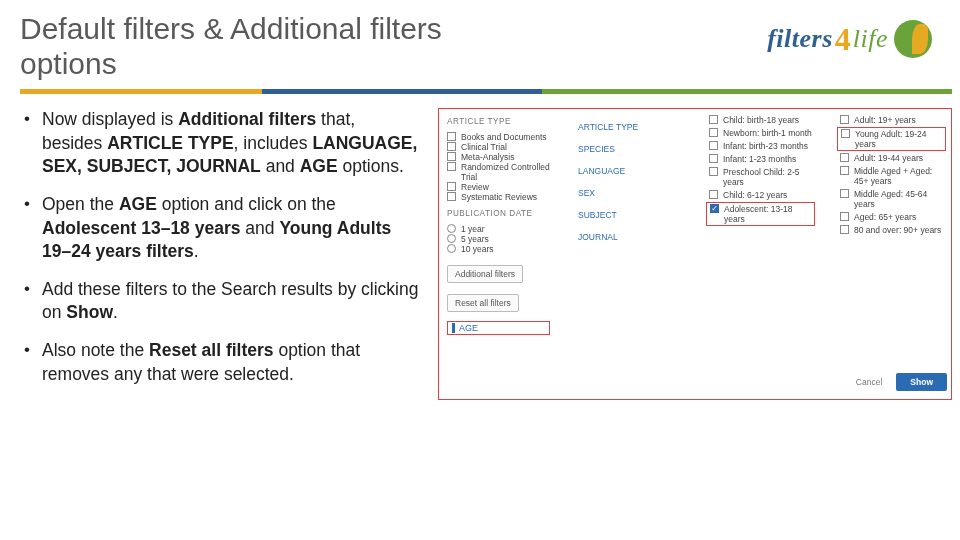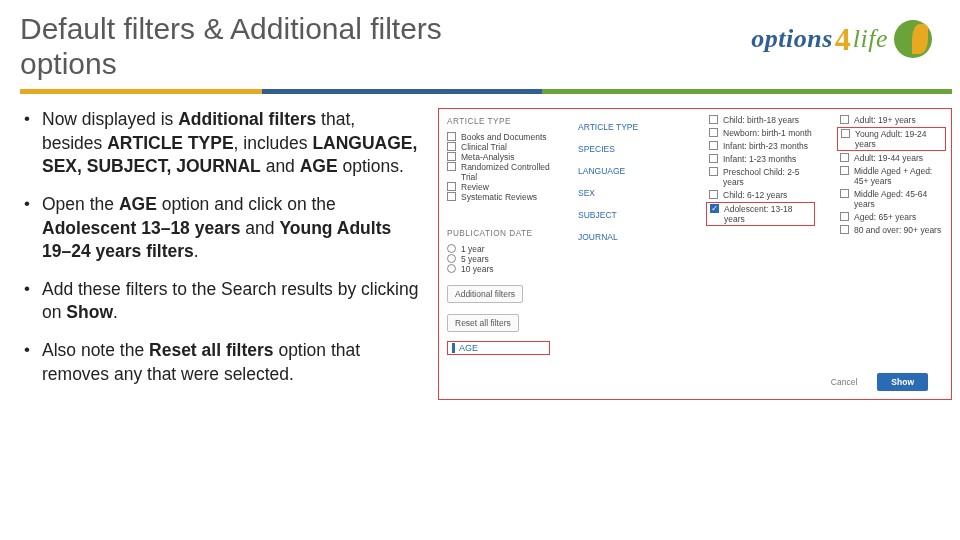--- a/index.html
+++ b/index.html
@@ -30,32 +30,32 @@
   .cb{width:9px;height:9px;border:1px solid #888;flex:0 0 auto}
   .cb.ck{background:#2b6bb3;border-color:#2b6bb3;color:#fff;font-size:8px;line-height:7px;text-align:center}
   .rd{width:9px;height:9px;border:1px solid #888;border-radius:50%;flex:0 0 auto}
   .link{color:#2b6bb3}
   .lbl{font-size:8.5px;color:#444}
   .hi{border:1px solid #e04040;padding:1px 3px;margin:-1px -3px}
   .btnrow{display:flex;gap:6px;margin-top:8px}
   .pbtn{border:1px solid #bbb;background:#fafafa;font-size:8.5px;padding:3px 7px;border-radius:2px;color:#555}
   .age{border:1px solid #e04040;display:inline-flex;align-items:center;gap:4px;padding:1px 4px;margin-top:6px}
   .age .bar{width:3px;height:10px;background:#2b6bb3}
-  .footer{position:absolute;bottom:8px;right:23px;display:flex;gap:6px}
+  .footer{position:absolute;bottom:8px;right:4px;display:flex;gap:0}
   .fbtn{font-size:8.5px;padding:4px 14px;border-radius:2px}
   .cancel{color:#777}
   .show{background:#2b6bb3;color:#fff;font-weight:600}
 </style>
 </head>
 <body>
 
 <div class="slide">
   <div class="title">Default filters &amp; Additional filters options</div>
   <div class="logo">
-    <span class="t1">options</span>
+    <span class="t1">filters</span>
     <span class="t4">4</span>
     <span class="t2">life</span>
     <span class="lg"></span>
   </div>
   <div class="rule">
       <span></span>
       <span></span>
       <span></span>
     </div>
 
@@ -93,21 +93,21 @@
               </div>
               <div class="row">
                 <span class="cb"></span>
                 <span class="lbl">Review</span>
               </div>
               <div class="row">
                 <span class="cb"></span>
                 <span class="lbl">Systematic Reviews</span>
               </div>
             </div>
-          <div class="sh" style="margin-top:24px">PUBLICATION DATE</div>
+          <div class="sh" style="margin-top:4px">PUBLICATION DATE</div>
           <div id="pubs">
               <div class="row">
                 <span class="rd"></span>
                 <span class="lbl">1 year</span>
               </div>
               <div class="row">
                 <span class="rd"></span>
                 <span class="lbl">5 years</span>
               </div>
               <div class="row">

